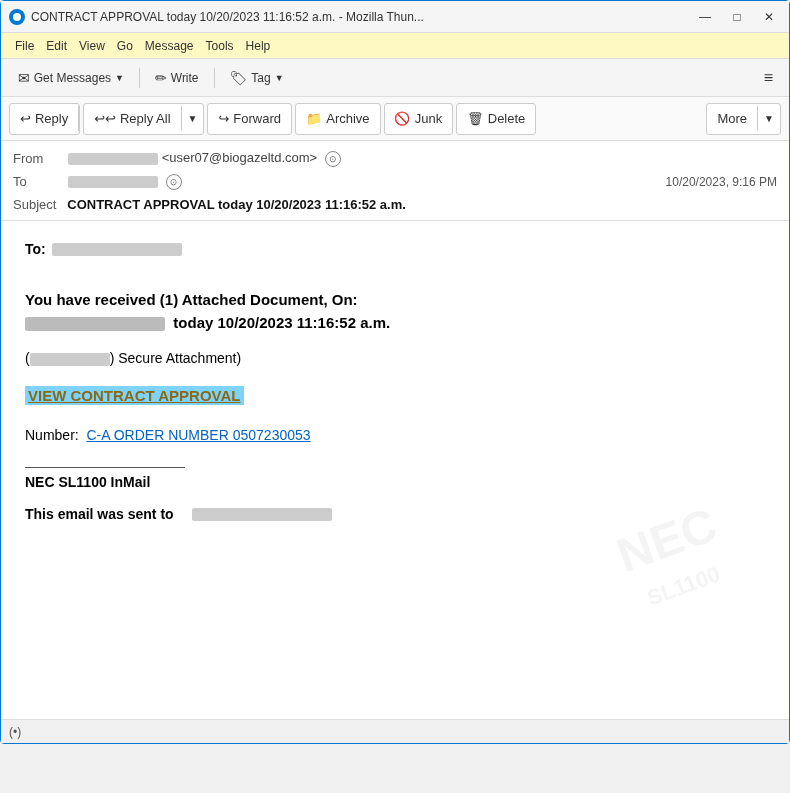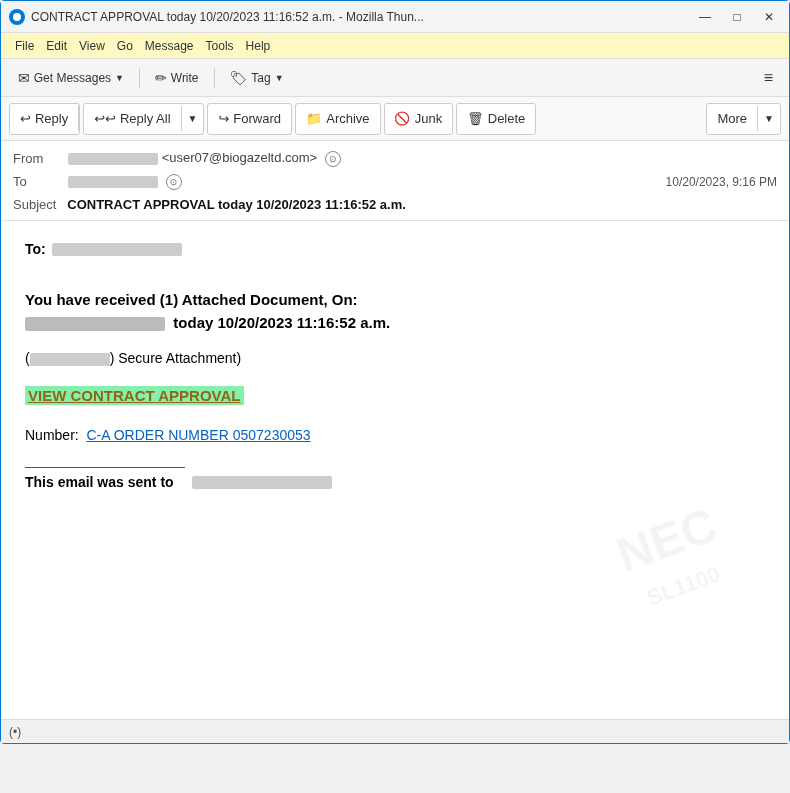--- a/index.html
+++ b/index.html
@@ -309,21 +309,21 @@
     }
 
     .view-link {
       display: inline-block;
       color: #8B6914;
       font-weight: bold;
       font-size: 15px;
       text-decoration: underline;
       margin-bottom: 22px;
       cursor: pointer;
-      background: #86efac;
+      background: #7dd3fc;
       padding: 1px 3px;
     }
 
     .number-line {
       font-size: 14px;
       margin-bottom: 24px;
     }
     .number-link {
       color: #0563c1;
       text-decoration: underline;
@@ -524,20 +524,21 @@
       </div>
 
       <div class="number-line">
         <span>Number:</span>
         &nbsp;<a class="number-link">C-A ORDER NUMBER 0507230053</a>
       </div>
 
 
       <hr class="divider-line">
 
+      <div class="nec-title">NEC SL1100 InMail</div>
 
       <div class="sent-to-line">
         <span class="bold">This email was sent to</span>
         <span class="redacted"></span>
       </div>
 
     </div>
   </div>
 
   <div class="status-bar">

